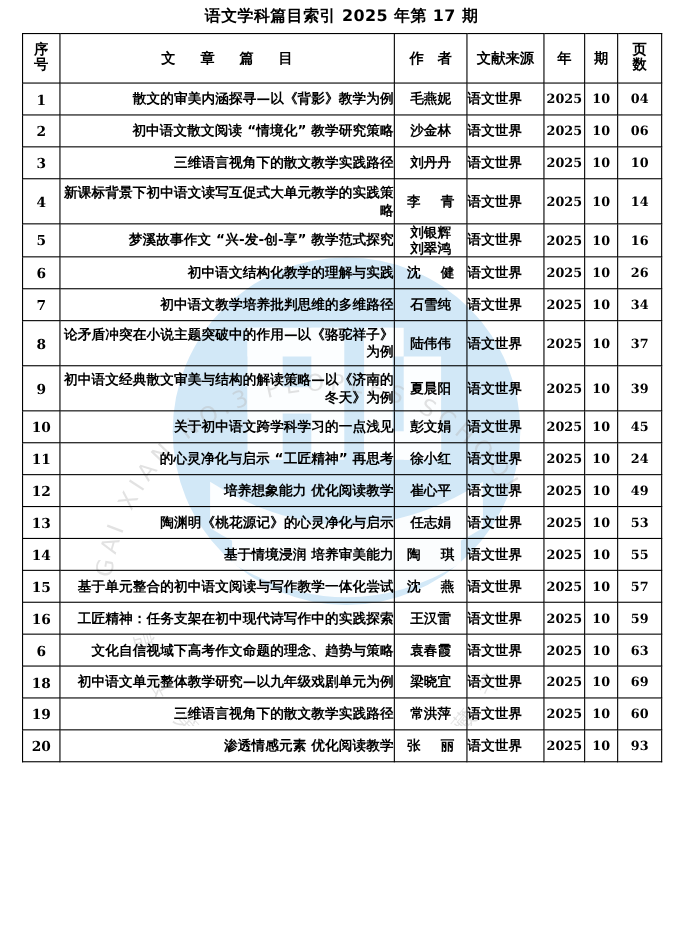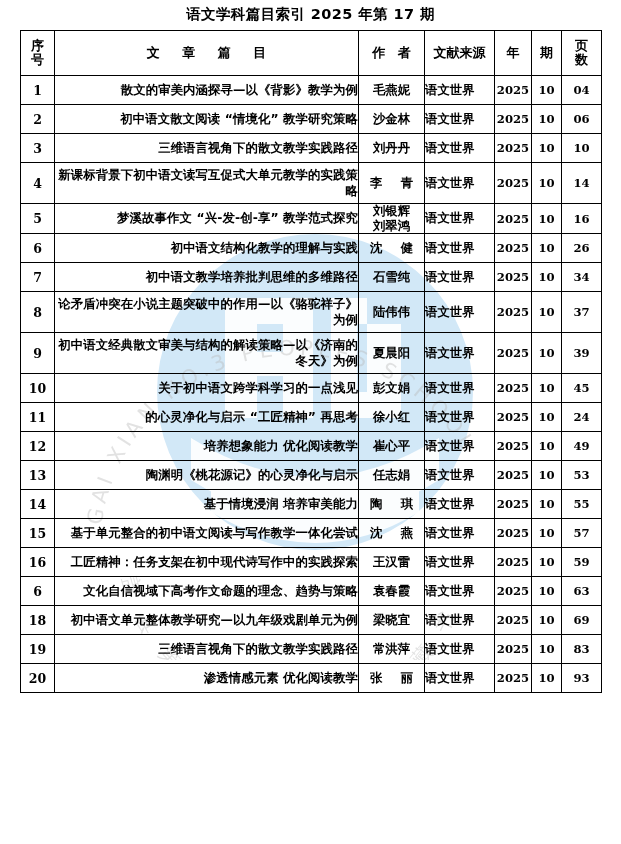--- a/index.html
+++ b/index.html
@@ -407,21 +407,21 @@
         </tr>
         <tr class="r-1line">
           <td class="seq">19</td>
           <td class="title">三维语言视角下的散文教学实践路径</td>
           <td class="author">
             <span class="a-line">常洪萍</span>
           </td>
           <td class="source">语文世界</td>
           <td class="year">2025</td>
           <td class="issue">10</td>
-          <td class="pages">83</td>
+          <td class="pages">60</td>
         </tr>
         <tr class="r-1line">
           <td class="seq">20</td>
           <td class="title">渗透情感元素 优化阅读教学</td>
           <td class="author spaced">
             <span class="a-line">张 丽</span>
           </td>
           <td class="source">语文世界</td>
           <td class="year">2025</td>
           <td class="issue">10</td>

